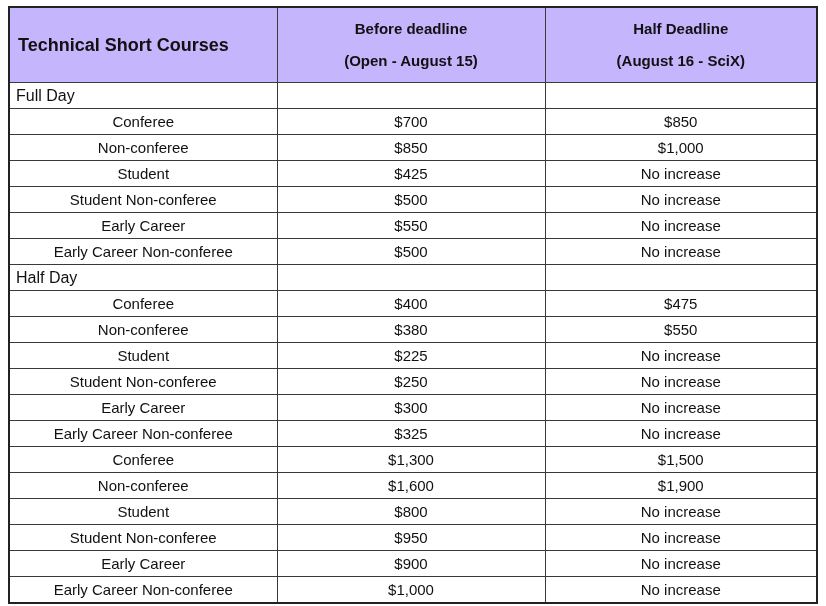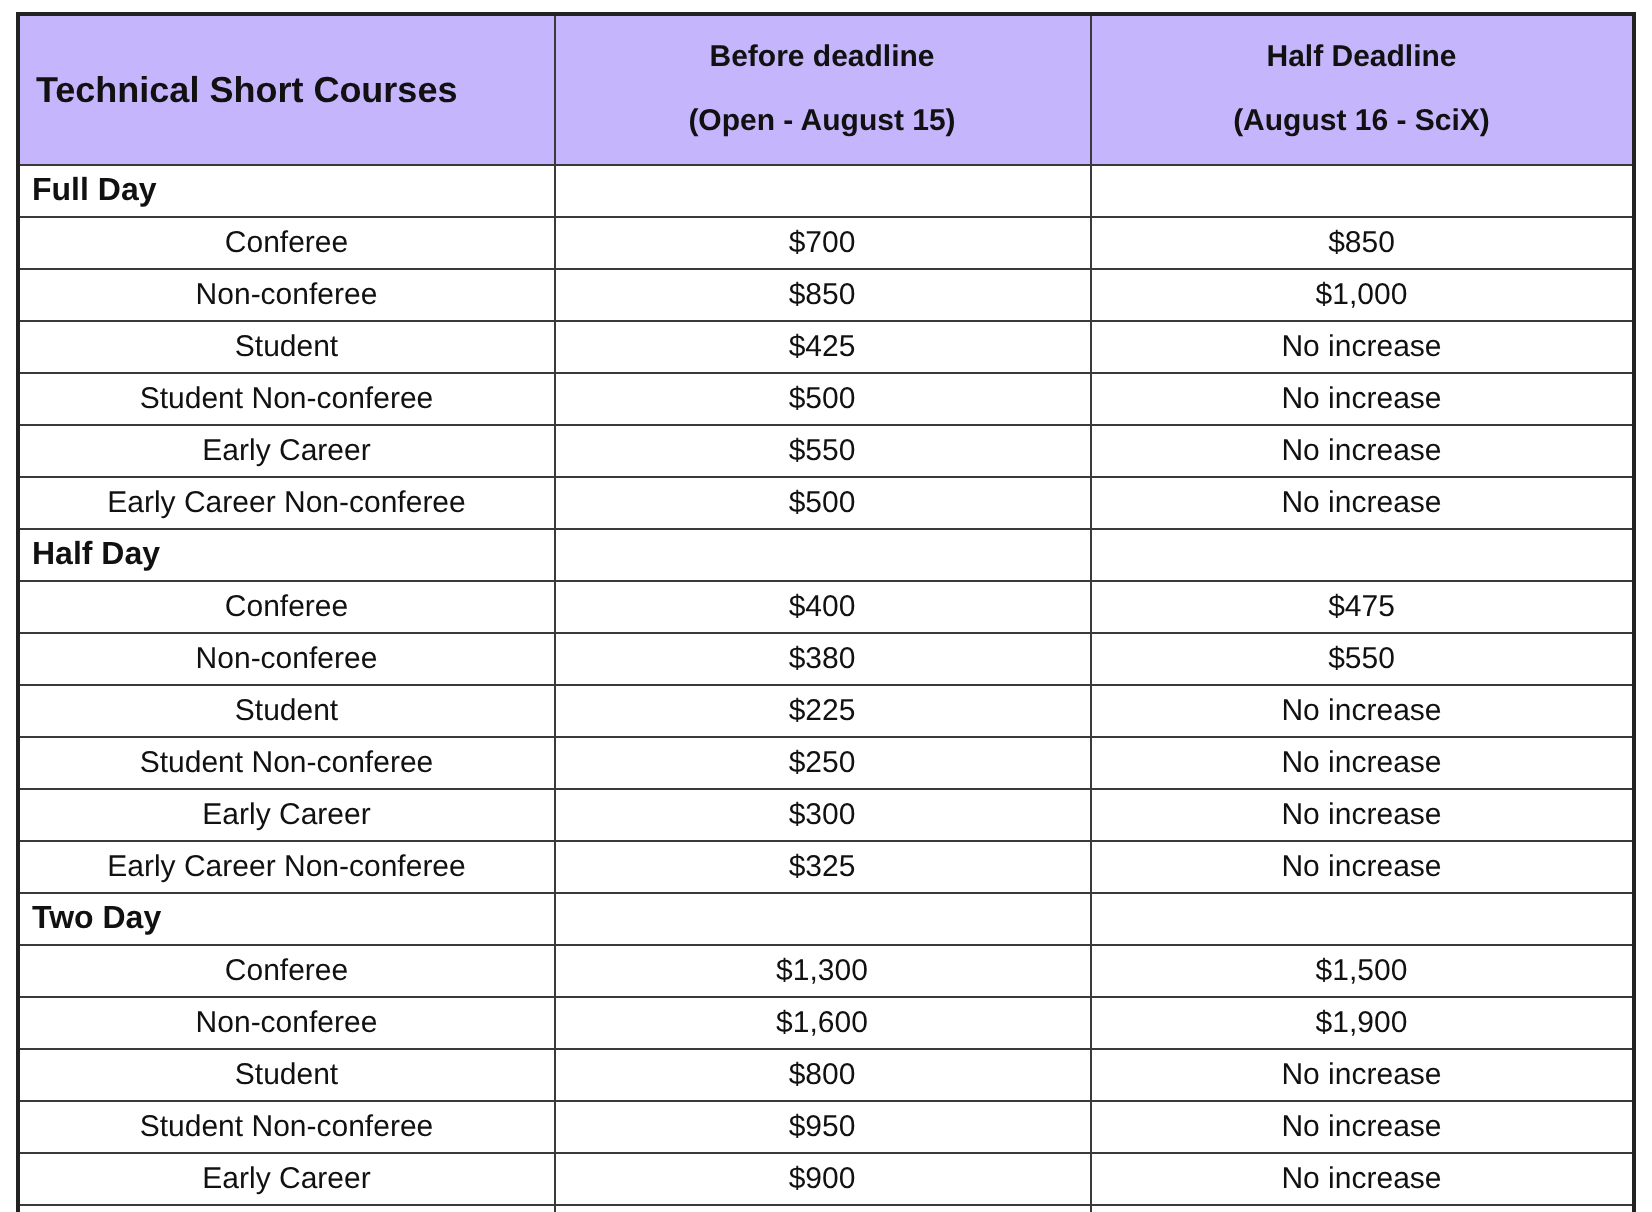--- a/index.html
+++ b/index.html
@@ -53,21 +53,21 @@
     padding-left: 8px;
     font-size: 18px;
   }
   thead th .line2 {
     display: block;
     margin-top: 12px;
   }
 
   
   tr.section td {
-    font-weight: bold;
+    font-weight: normal;
     height: 25px;
     font-size: 16px;
     padding-left: 6px;
     text-align: left;
   }
   tr.section td.blank { }
 
   
   tr.item td.label {
     height: 25px;
@@ -169,25 +169,20 @@
         <tr class="item">
           <td class="label">Early Career</td>
           <td class="val">$300</td>
           <td class="val">No increase</td>
         </tr>
         <tr class="item">
           <td class="label">Early Career Non-conferee</td>
           <td class="val">$325</td>
           <td class="val">No increase</td>
         </tr>
-        <tr class="section">
-          <td>Two Day</td>
-          <td class="blank"></td>
-          <td class="blank"></td>
-        </tr>
         <tr class="item">
           <td class="label">Conferee</td>
           <td class="val">$1,300</td>
           <td class="val">$1,500</td>
         </tr>
         <tr class="item">
           <td class="label">Non-conferee</td>
           <td class="val">$1,600</td>
           <td class="val">$1,900</td>
         </tr>

